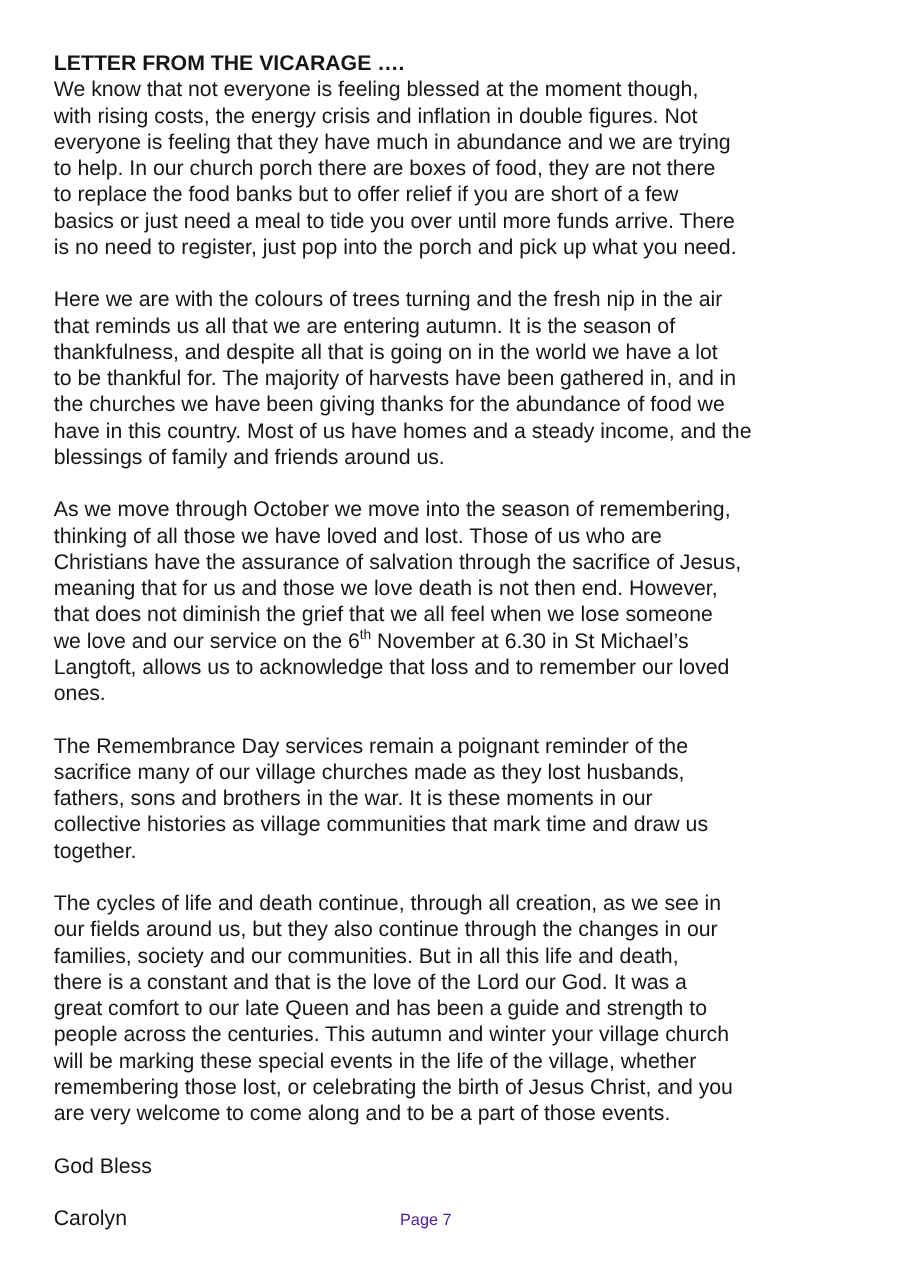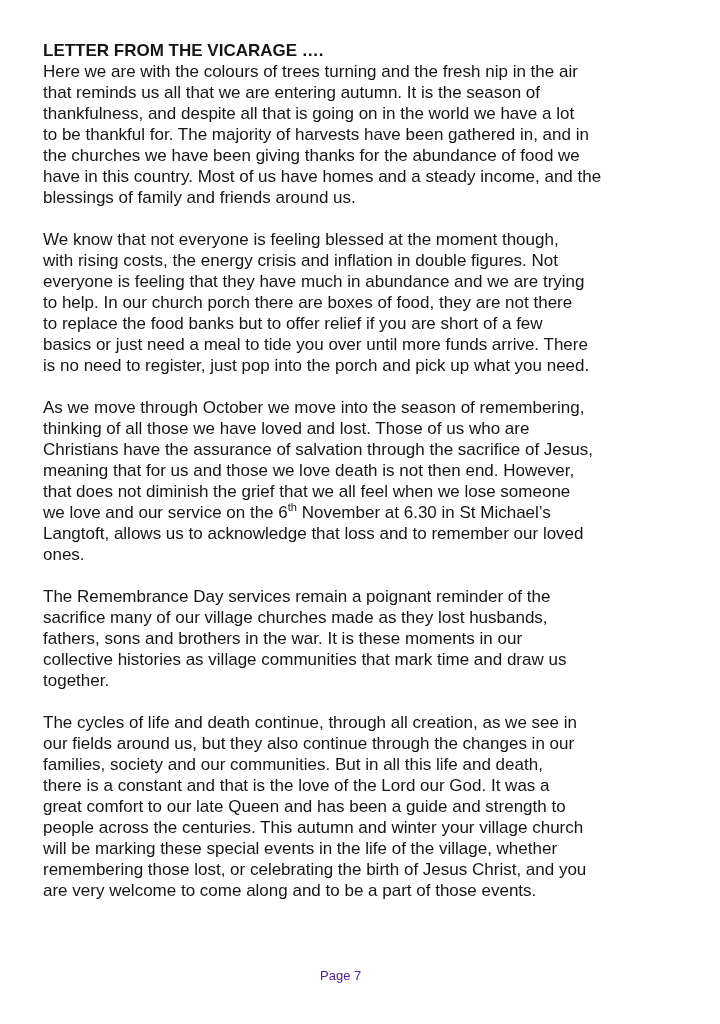--- a/index.html
+++ b/index.html
@@ -49,35 +49,35 @@
     color: #4c1d95;
     white-space: pre;
   }
 </style>
 </head>
 <body>
 
 <div class="page">
   <h1 class="title">LETTER FROM THE VICARAGE ….</h1>
 
+  <p class="para">We know that not everyone is feeling blessed at the moment though,
+with rising costs, the energy crisis and inflation in double figures. Not
+everyone is feeling that they have much in abundance and we are trying
+to help. In our church porch there are boxes of food, they are not there
+to replace the food banks but to offer relief if you are short of a few
+basics or just need a meal to tide you over until more funds arrive. There
+is no need to register, just pop into the porch and pick up what you need.</p>
+
   <p class="para">Here we are with the colours of trees turning and the fresh nip in the air
 that reminds us all that we are entering autumn. It is the season of
 thankfulness, and despite all that is going on in the world we have a lot
 to be thankful for. The majority of harvests have been gathered in, and in
 the churches we have been giving thanks for the abundance of food we
 have in this country. Most of us have homes and a steady income, and the
 blessings of family and friends around us.</p>
-
-  <p class="para">We know that not everyone is feeling blessed at the moment though,
-with rising costs, the energy crisis and inflation in double figures. Not
-everyone is feeling that they have much in abundance and we are trying
-to help. In our church porch there are boxes of food, they are not there
-to replace the food banks but to offer relief if you are short of a few
-basics or just need a meal to tide you over until more funds arrive. There
-is no need to register, just pop into the porch and pick up what you need.</p>
 
   <p class="para"><span>As we move through October we move into the season of remembering,
 thinking of all those we have loved and lost. Those of us who are
 Christians have the assurance of salvation through the sacrifice of Jesus,
 meaning that for us and those we love death is not then end. However,
 that does not diminish the grief that we all feel when we lose someone
 we love and our service on the 6</span><sup class="ordinal">th</sup><span> November at 6.30 in St Michael’s
 Langtoft, allows us to acknowledge that loss and to remember our loved
 ones.</span></p>
 
@@ -90,16 +90,18 @@
   <p class="para">The cycles of life and death continue, through all creation, as we see in
 our fields around us, but they also continue through the changes in our
 families, society and our communities. But in all this life and death,
 there is a constant and that is the love of the Lord our God. It was a
 great comfort to our late Queen and has been a guide and strength to
 people across the centuries. This autumn and winter your village church
 will be marking these special events in the life of the village, whether
 remembering those lost, or celebrating the birth of Jesus Christ, and you
 are very welcome to come along and to be a part of those events.</p>
 
+  <p class="para">God Bless</p>
 
+  <p class="para">Carolyn</p>
 
   <div class="footer">Page 7</div>
 </div>
 
 </body></html>

